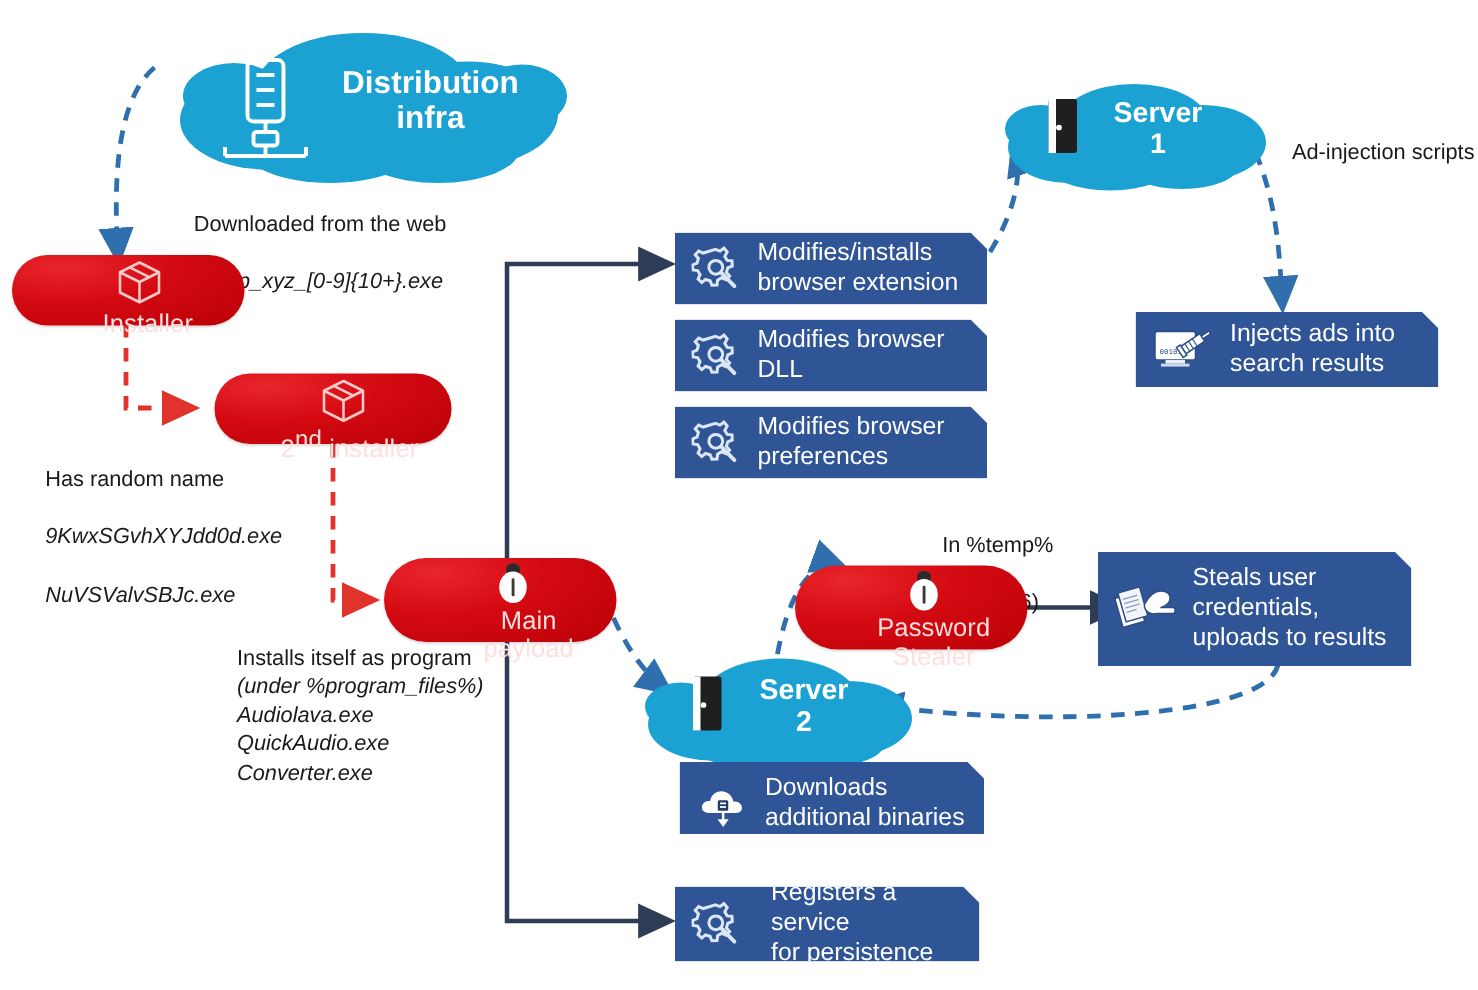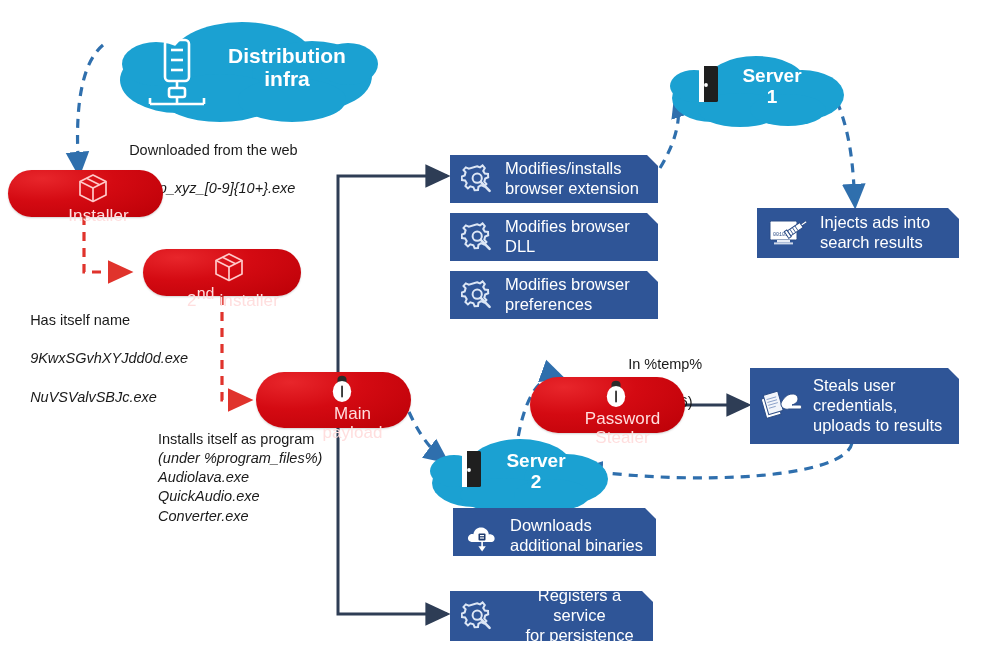--- a/index.html
+++ b/index.html
@@ -152,21 +152,21 @@
         <path d="M17 17 L17 30.5"></path>
         <path d="M10.5 7.3 L23.5 13.8"></path>
       </svg>
     </span>
     <span class="plabel" style="margin-left:8px;">
       <span>2</span><sup>nd</sup><span> installer</span>
     </span>
   </div>
 
   <div class="note" style="left:14px;top:292px;">
-    <span>Has itself name</span><br>
+    <span>Has random name</span><br>
     <span class="it">9KwxSGvhXYJdd0d.exe</span><br>
     <span class="it">NuVSValvSBJc.exe</span>
   </div>
 
   <div class="pill" style="left:256px;top:372px;width:155px;height:56px;padding-left:16px;">
     <span class="ic-wrap" style="width:30px;height:32px;">
       <svg class="icon" width="28" height="32" viewBox="0 0 28 32">
         <path d="M9.5 7 C9.5 2.5 18.5 2.5 18.5 7 L18.5 11 L9.5 11 Z" fill="#2b2b2b"></path>
         <ellipse cx="14" cy="19.5" rx="9.2" ry="10.5" fill="#ffffff"></ellipse>
         <rect x="13.1" y="13.5" width="1.9" height="12" rx="0.9" fill="#3a3a3a"></rect>
@@ -237,20 +237,23 @@
         <rect x="31" y="14" width="5" height="36" fill="#ffffff"></rect>
         <circle cx="38" cy="33" r="1.9" fill="#ffffff"></circle>
       </g>
     </svg>
     <div class="clabel" style="left:56px;top:14px;width:96px;font-size:19px;">
       <span>Server</span><br>
       <span>1</span>
     </div>
   </div>
 
+  <div class="note" style="left:846px;top:74px;">
+    <span>Ad-injection scripts</span>
+  </div>
 
   <div class="bbox" style="left:757px;top:208px;width:202px;height:50px;">
     <span class="ic-wrap" style="width:44px;height:36px;">
       <svg class="icon" width="42" height="34" viewBox="0 0 42 34">
         <rect x="2" y="5" width="27" height="19" rx="1.5" fill="#ffffff" stroke="#2b4c86" stroke-width="1"></rect>
         <text x="5" y="20" font-size="5" fill="#2b4c86" font-family="'Liberation Mono',monospace">001011</text>
         <rect x="9" y="24" width="13" height="2.4" fill="#e9eef7"></rect>
         <rect x="6" y="26.4" width="19" height="2" fill="#cfd9ea"></rect>
         <g transform="rotate(-34 26 14)">
           <rect x="20" y="11" width="15" height="6" fill="#ffffff" stroke="#2b4c86" stroke-width="1"></rect>
@@ -280,21 +283,21 @@
         <ellipse cx="14" cy="19.5" rx="9.2" ry="10.5" fill="#ffffff"></ellipse>
         <rect x="13.1" y="13.5" width="1.9" height="12" rx="0.9" fill="#3a3a3a"></rect>
       </svg>
     </span>
     <span class="plabel" style="margin-left:14px;text-align:center;">
       <span>Password</span><br>
       <span>Stealer</span>
     </span>
   </div>
 
-  <div class="bbox" style="left:750px;top:368px;width:209px;height:76px;">
+  <div class="bbox" style="left:732px;top:368px;width:209px;height:76px;">
     <span class="ic-wrap" style="width:44px;height:40px;">
       <svg class="icon" width="42" height="38" viewBox="0 0 42 38">
         <g transform="rotate(-16 16 20)">
           <rect x="3" y="8" width="15" height="20" fill="#ffffff" stroke="#2b4c86" stroke-width="1"></rect>
           <rect x="6" y="5" width="15" height="20" fill="#f2f5fb" stroke="#2b4c86" stroke-width="1"></rect>
           <g stroke="#8aa0c8" stroke-width=".9">
             <line x1="8" y1="10" x2="18" y2="10"></line>
             <line x1="8" y1="13" x2="18" y2="13"></line>
             <line x1="8" y1="16" x2="18" y2="16"></line>
             <line x1="8" y1="19" x2="15" y2="19"></line>
@@ -350,19 +353,19 @@
   </div>
 
   <div class="bbox" style="left:450px;top:591px;width:203px;height:50px;">
     <span class="ic-wrap" style="width:36px;height:36px;">
       <svg class="icon" width="34" height="34" viewBox="0 0 34 34" fill="none" stroke="#dce6f5" stroke-width="2">
         <path d="M16 4.2 l3 1.2 2.6-2 2.2 2.6 -1.6 2.9 1.6 2.7 3.2 .3 .2 3.4 -3 1.2 -.9 3.1 2.1 2.4 -2.3 2.5 -3-1.3 -2.7 1.6 -.4 3.2 -3.4 .2 -1.2-3 -3.1-.9 -2.4 2.1 -2.5-2.3 1.3-3 -1.6-2.7 -3.2-.4 -.2-3.4 3-1.2 .9-3.1 -2.1-2.4 2.3-2.5 3 1.3 z"></path>
         <circle cx="16.2" cy="16.2" r="4.6"></circle>
         <line x1="19.8" y1="19.8" x2="28.6" y2="28.8" stroke-width="2.6" stroke-linecap="round"></line>
       </svg>
     </span>
-    <span class="blabel" style="margin-left:18px;text-align:center;">
+    <span class="blabel" style="margin-left:18px;">
       <span>Registers a service</span><br>
       <span>for persistence</span>
     </span>
   </div>
 
 </div>
 
 </body></html>

